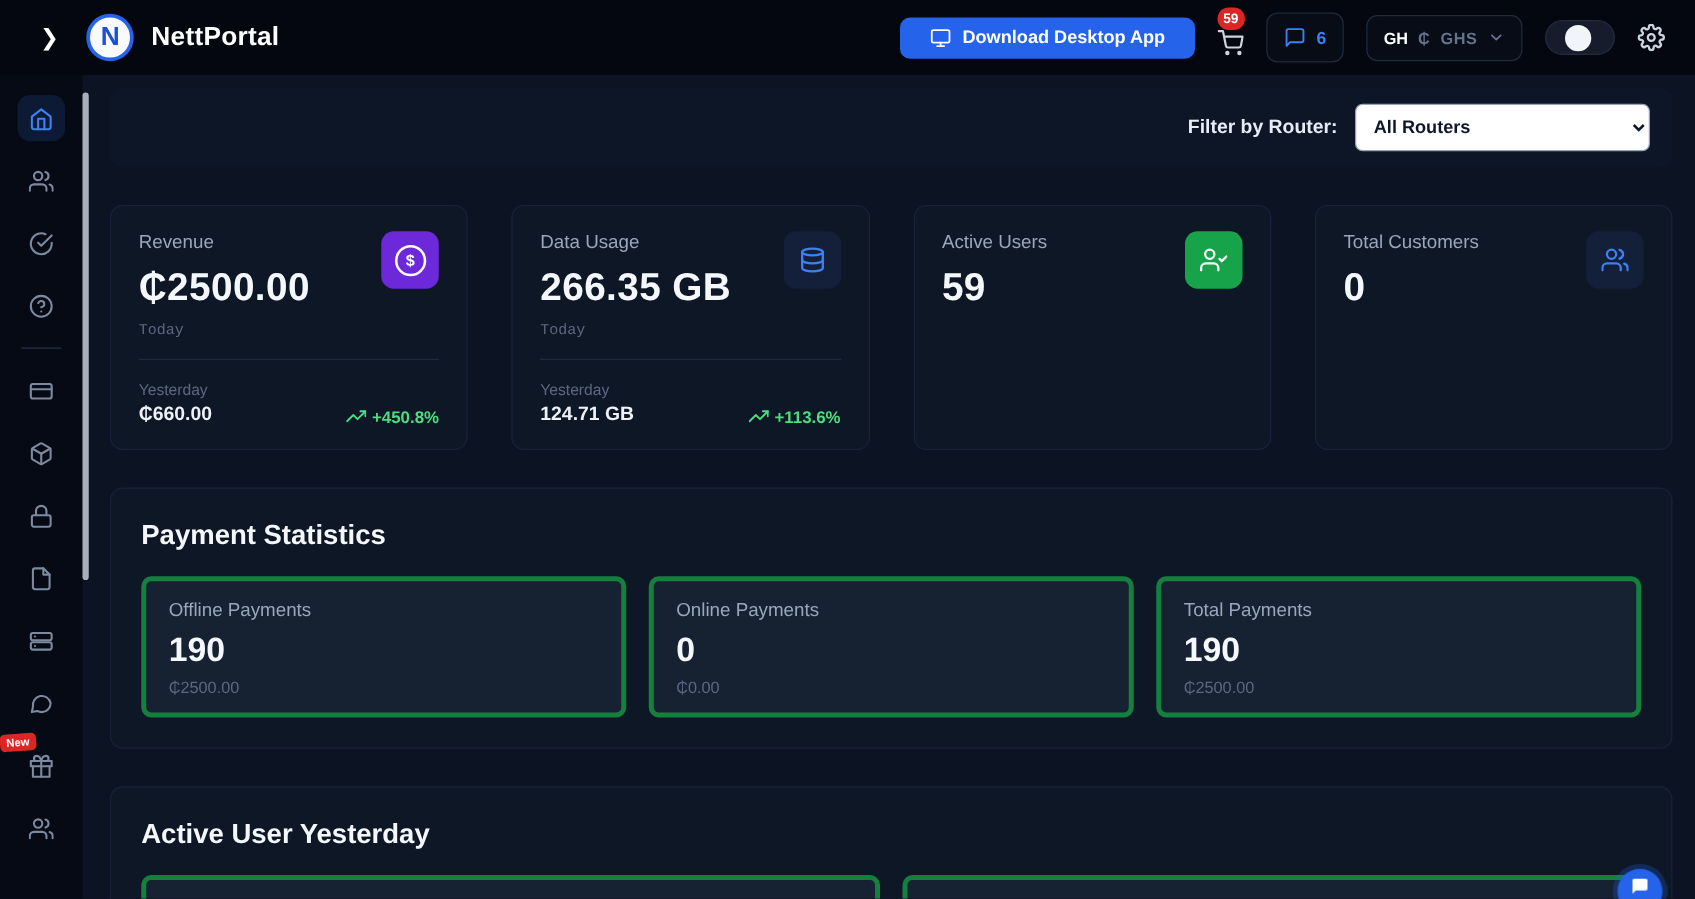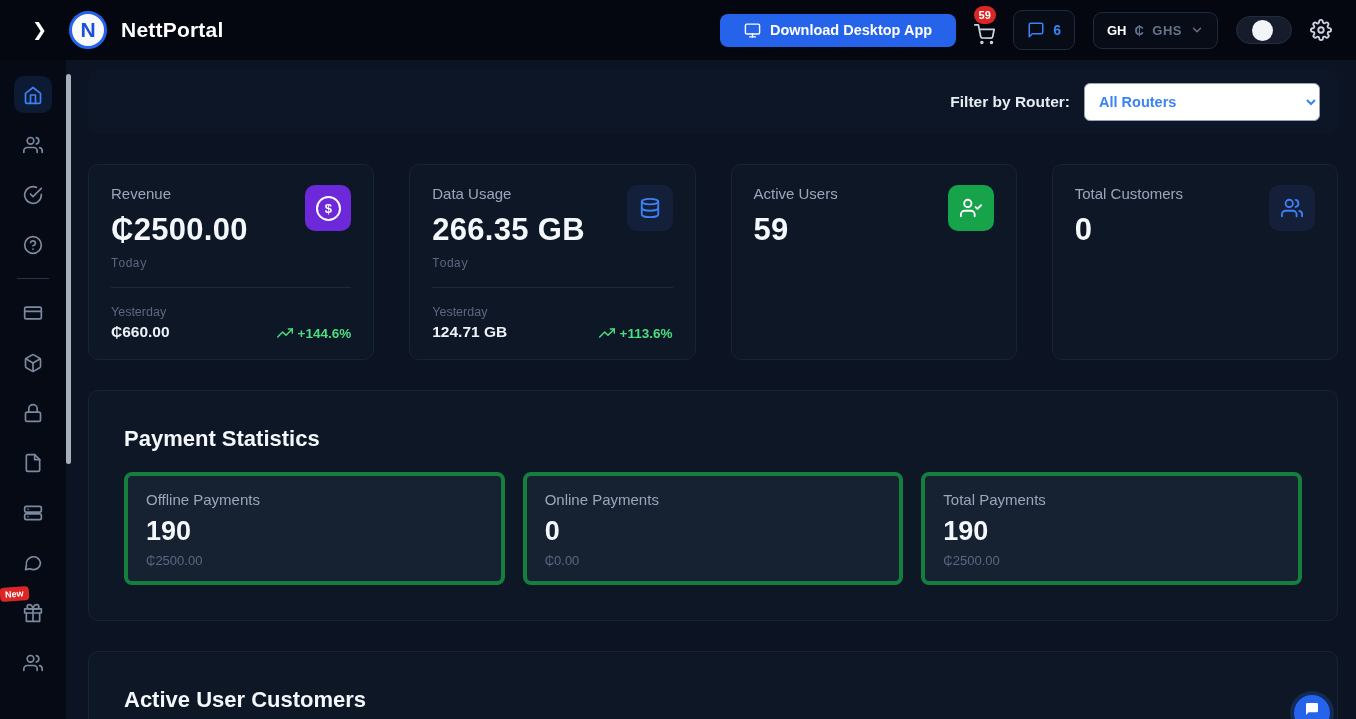--- a/index.html
+++ b/index.html
@@ -92,21 +92,21 @@
 
   
   .filter-card {
     background:#0d1626; border-radius:10px;
     height:64px; display:flex; align-items:center; justify-content:flex-end;
     gap:14px; padding:0 18px; margin-bottom:30px;
   }
   .filter-label { color:#e7edf5; font-size:15.5px; font-weight:bold; }
   .filter-select {
     width:236px; height:38px; font-family:inherit; font-size:14.5px; font-weight:bold;
-    border-radius:6px; border:1px solid #94a3b8; background:#fff; color:#3b82f6;
+    border-radius:6px; border:1px solid #94a3b8; background:#fff; color:#0f172a;
     padding:0 10px; cursor:pointer;
   }
 
   
   .stats-grid { display:grid; grid-template-columns:repeat(4,1fr); gap:35px; }
   .stat-card {
     background:#0e1726; border:1px solid #18233a; border-radius:10px;
     padding:20px 22px 18px; min-height:196px;
     display:flex; flex-direction:column;
   }
@@ -128,21 +128,21 @@
   }
   .stat-divider { border-top:1px solid #1c2940; margin:16px 0 12px; }
   .stat-foot { display:flex; justify-content:space-between; align-items:flex-end; margin-top:auto; }
   .y-label { color:#5b6880; font-size:12.5px; margin-bottom:4px; }
   .y-value { color:#eef2f8; font-size:15.5px; font-weight:bold; }
   .trend { display:flex; align-items:center; gap:5px; color:#4ade80; font-size:13.5px; font-weight:bold; }
 
   
   .section-card {
     background:#0e1726; border:1px solid #18233a; border-radius:10px;
-    padding:35px; margin-top:30px;
+    padding:24px; margin-top:30px;
   }
   .section-title { color:#f4f7fb; font-size:22px; font-weight:bold; margin-bottom:20px; }
   .pay-grid { display:grid; grid-template-columns:repeat(3,1fr); gap:18px; }
   .mini-card {
     background:#162132; border:4px solid #15803d; border-radius:8px;
     padding:15px 18px 13px;
   }
   .mini-label { color:#9aa7bb; font-size:15px; margin-bottom:8px; }
   .mini-count { color:#f4f7fb; font-size:27px; font-weight:bold; }
   .mini-amount { color:#5b6880; font-size:13px; margin-top:6px; }
@@ -368,21 +368,21 @@
             <div class="y-label">Yesterday</div>
             <div class="y-value">₵660.00</div>
           </div>
           <div class="trend">
             <span>
                 <svg width="16" height="16" viewBox="0 0 24 24" fill="none" stroke="currentColor" stroke-width="2.2" stroke-linecap="round" stroke-linejoin="round">
                   <polyline points="23 6 13.5 15.5 8.5 10.5 1 18"></polyline>
                   <polyline points="17 6 23 6 23 12"></polyline>
                 </svg>
               </span>
-            <span>+144.6%</span>
+            <span>+450.8%</span>
           </div>
         </div>
       </div>
 
       <div class="stat-card">
         <div class="stat-head">
           <div>
             <div class="stat-title">Data Usage</div>
             <div class="stat-value">266.35 GB</div>
             <div class="stat-period">Today</div>
@@ -468,21 +468,21 @@
         </div>
         <div class="mini-card">
           <div class="mini-label">Total Payments</div>
           <div class="mini-count">190</div>
           <div class="mini-amount">₵2500.00</div>
         </div>
       </div>
     </section>
 
     <section class="section-card">
-      <h2 class="section-title">Active User Customers</h2>
+      <h2 class="section-title">Active User Yesterday</h2>
       <div class="active-grid">
         <div class="mini-card tall">
           <div class="mini-label">Currently Active</div>
         </div>
         <div class="mini-card tall">
           <div class="mini-label">Total Vouchers</div>
         </div>
       </div>
     </section>
   </main>

